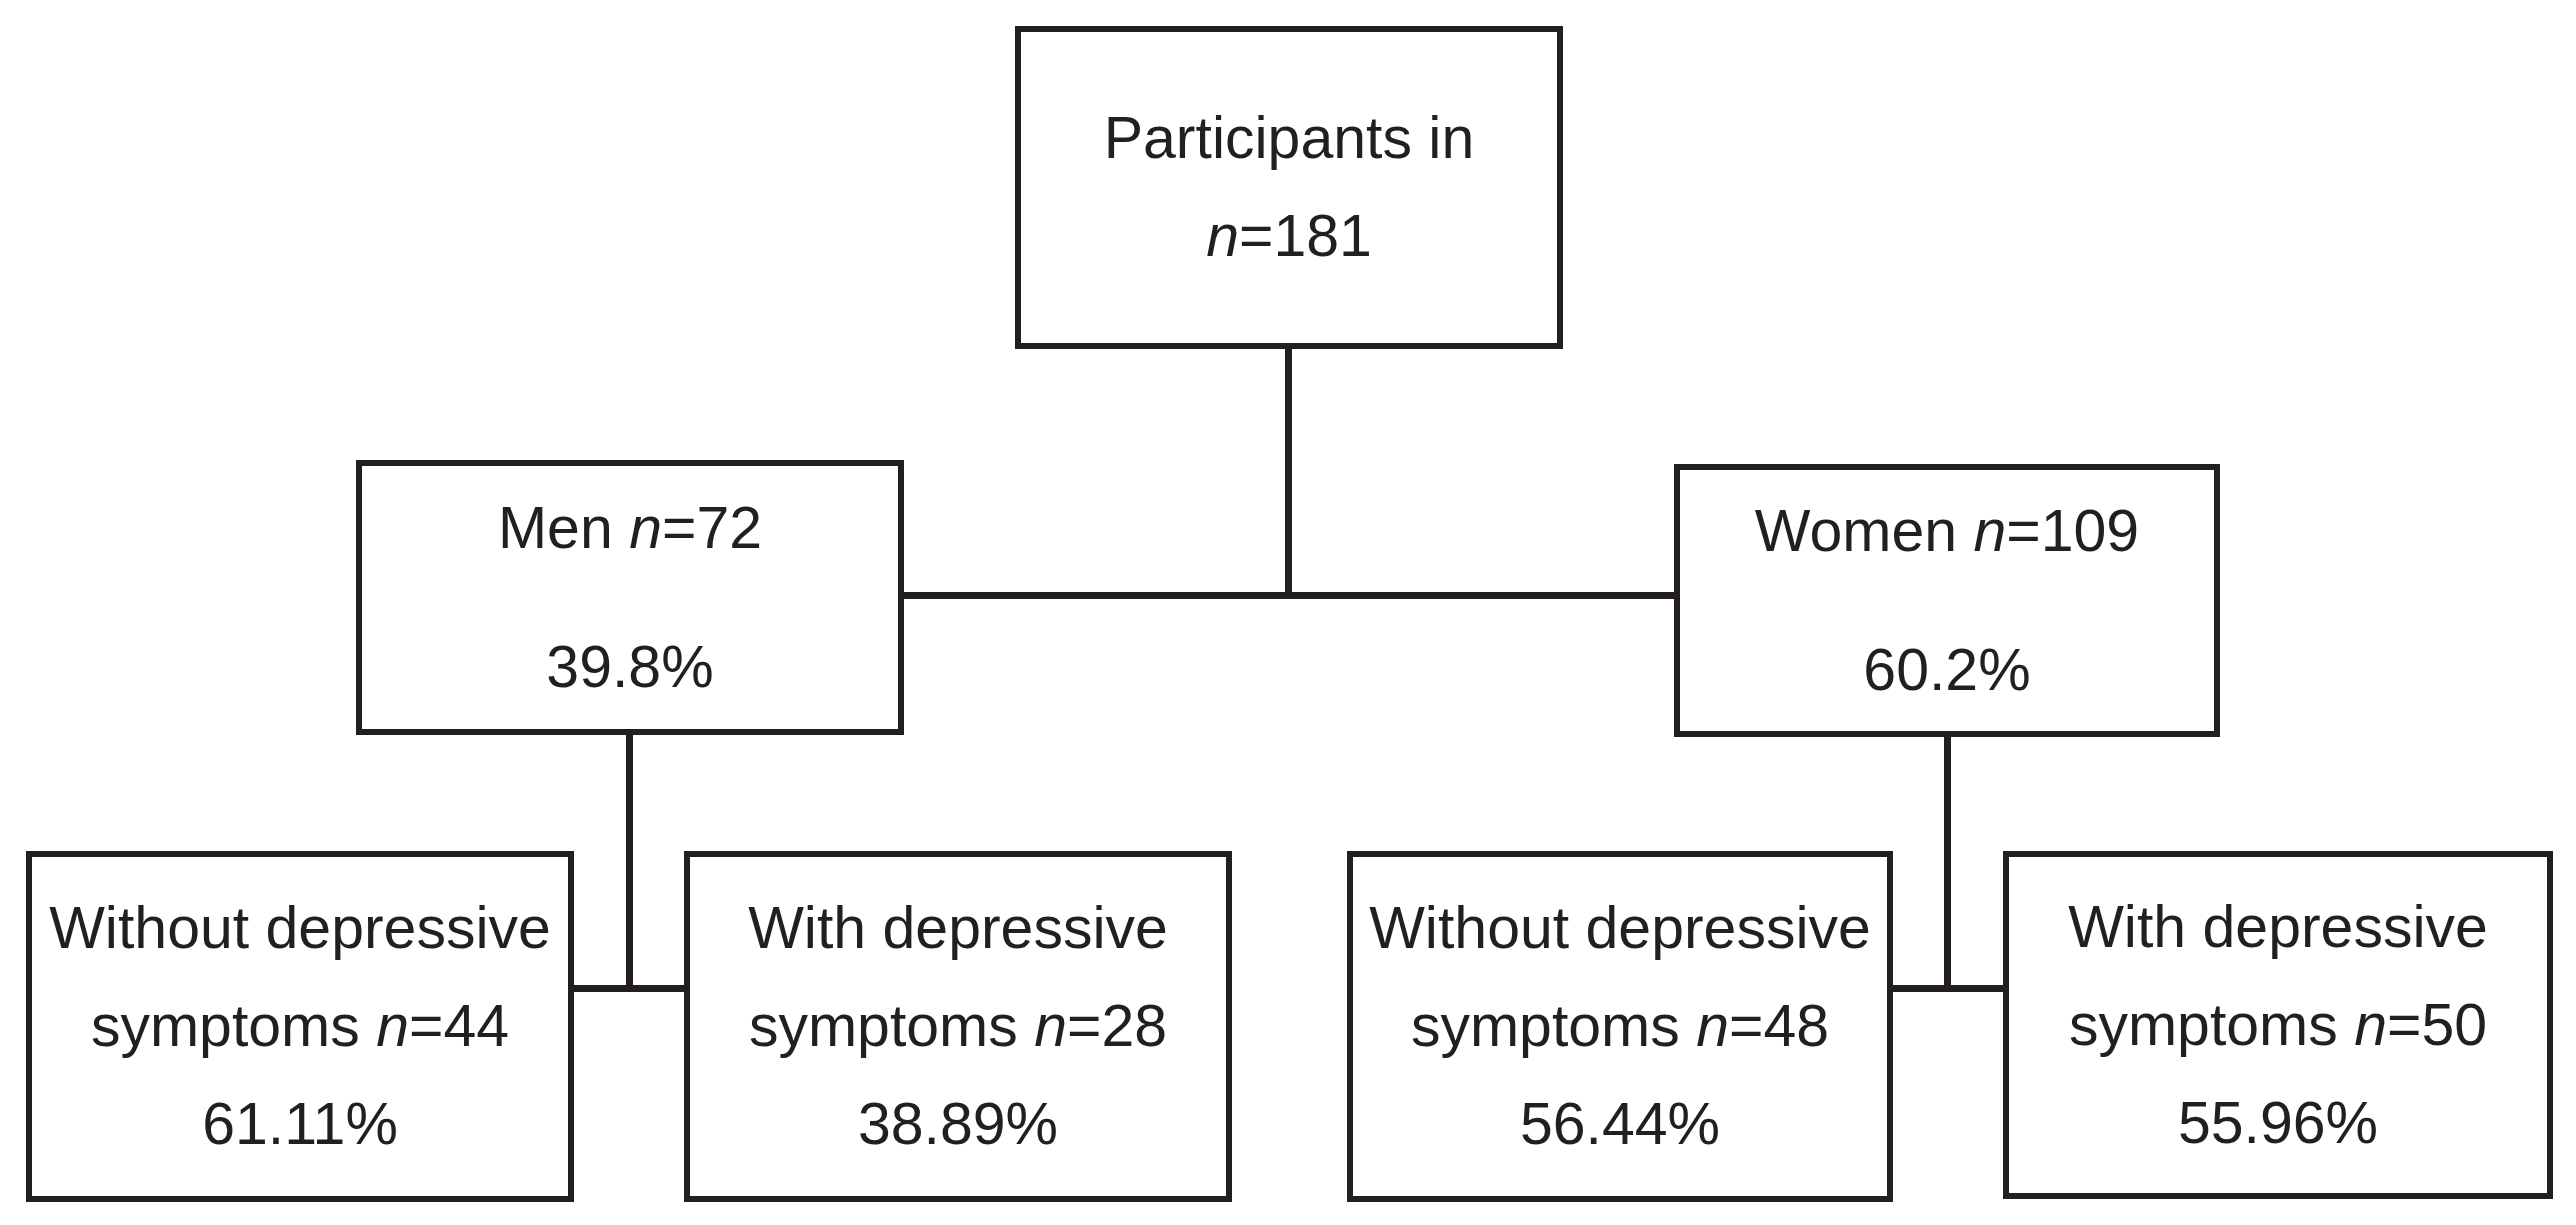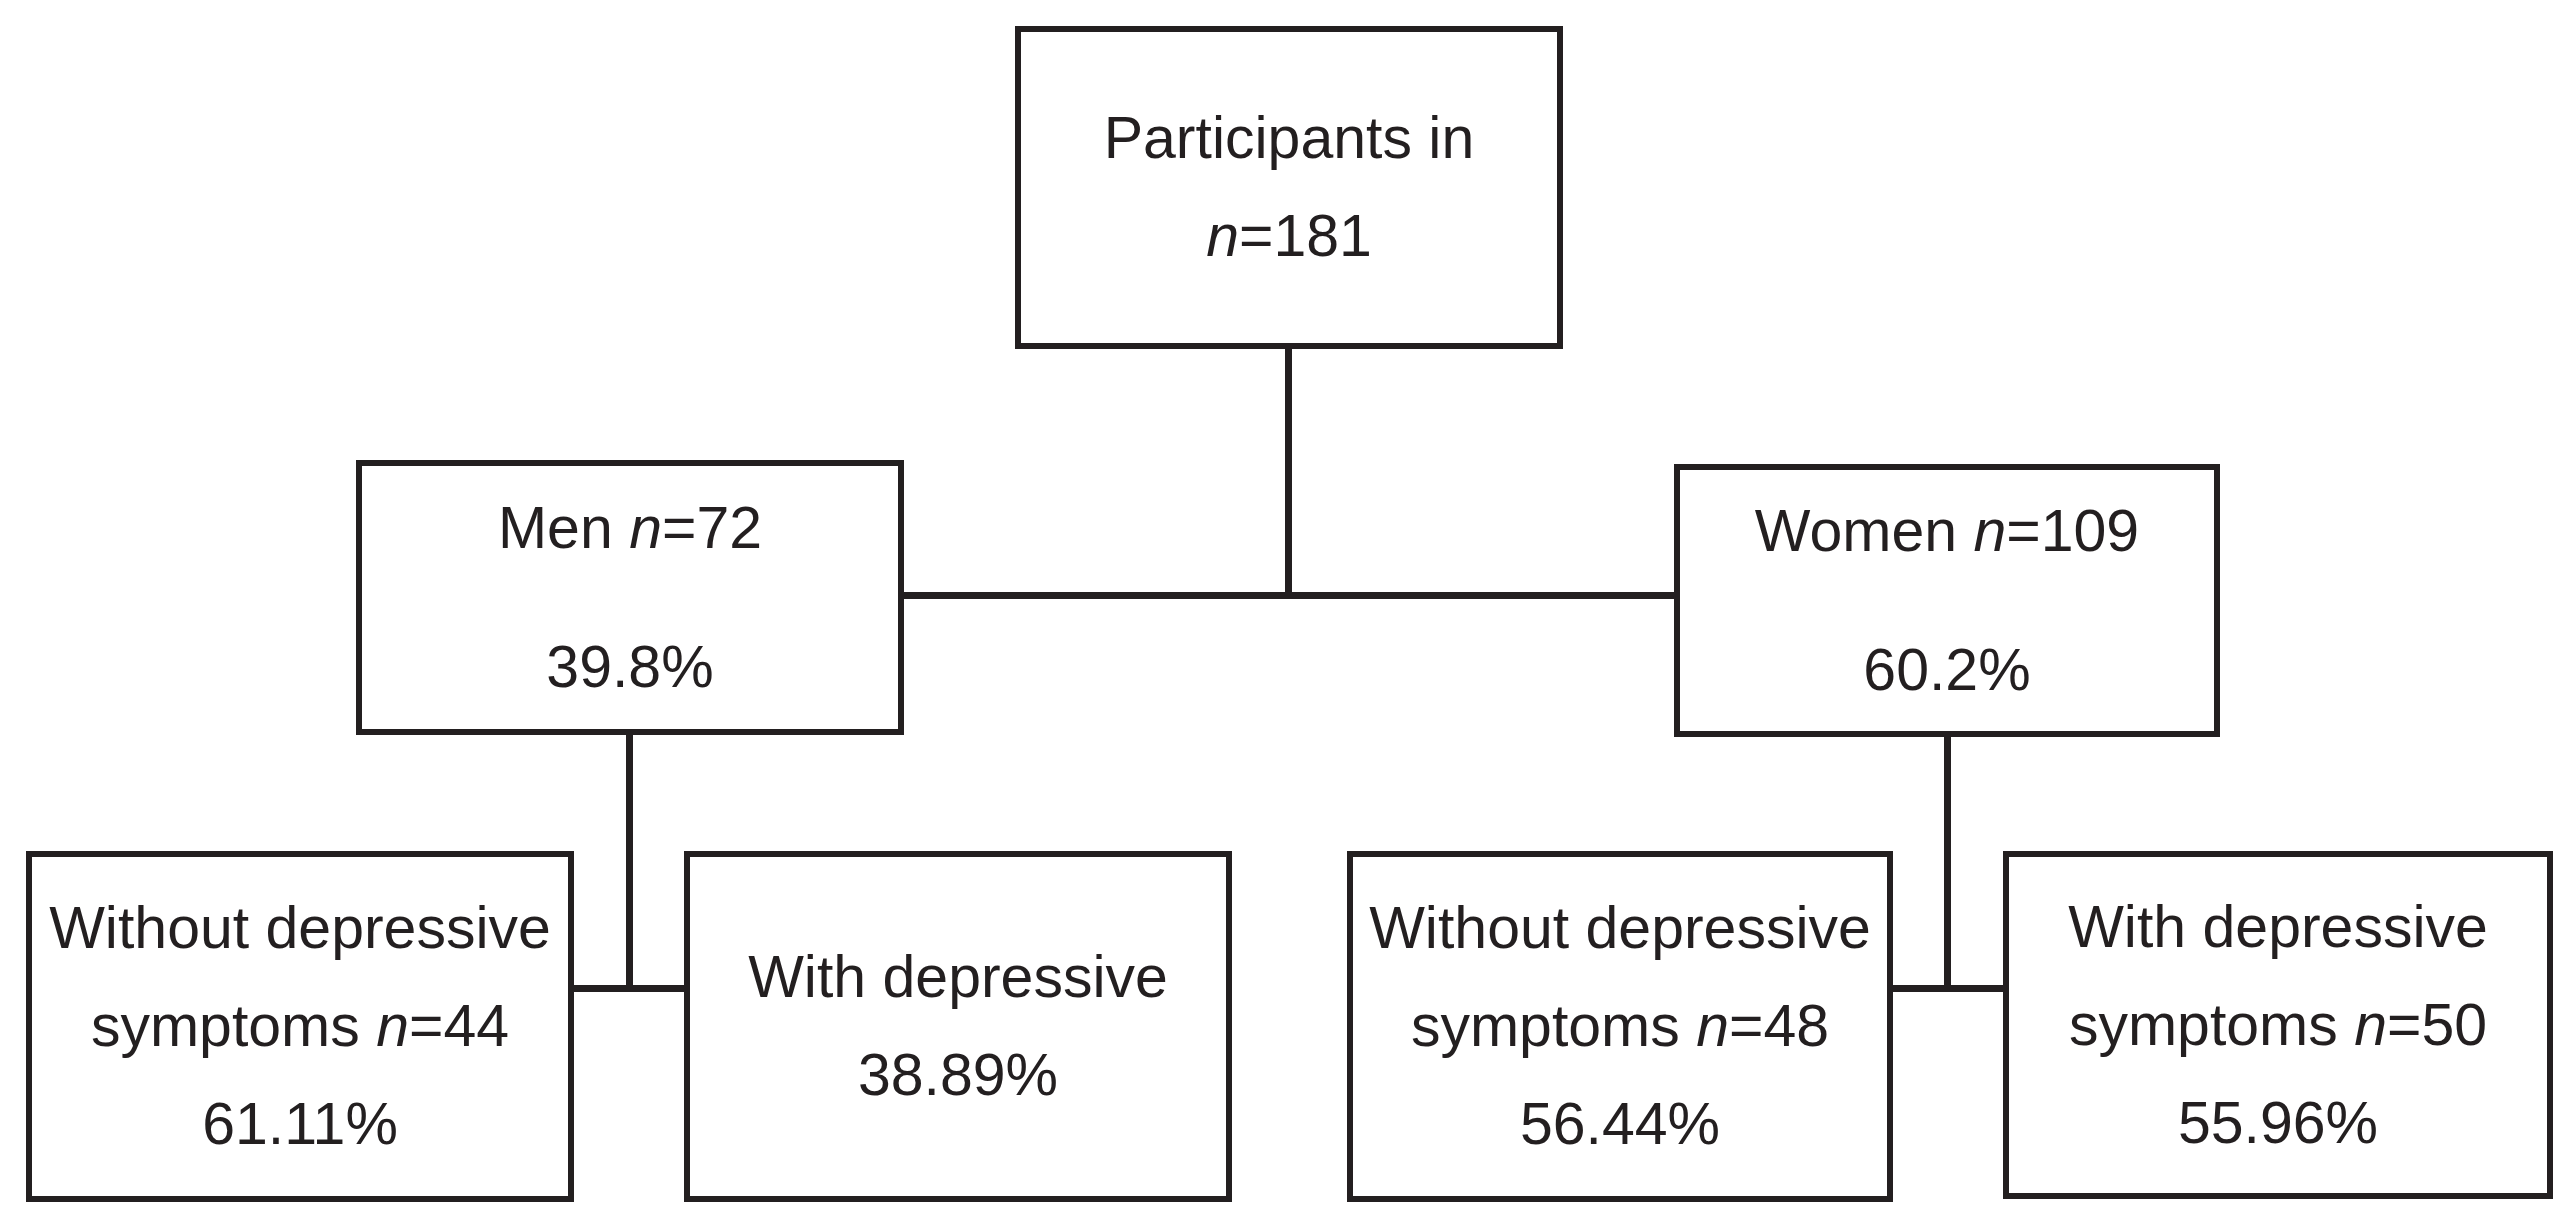--- a/index.html
+++ b/index.html
@@ -84,20 +84,21 @@
   </div>
 
   <div class="box three-lines" id="box-men-without">
     <div class="bline"><span>Without depressive</span></div>
     <div class="bline"><span>symptoms </span><span class="it">n</span><span>=44</span></div>
     <div class="bline"><span>61.11%</span></div>
   </div>
 
   <div class="box three-lines" id="box-men-with">
     <div class="bline"><span>With depressive</span></div>
+    <div class="bline"><span>symptoms </span><span class="it">n</span><span>=28</span></div>
     <div class="bline"><span>38.89%</span></div>
   </div>
 
   <div class="box three-lines" id="box-women-without">
     <div class="bline"><span>Without depressive</span></div>
     <div class="bline"><span>symptoms </span><span class="it">n</span><span>=48</span></div>
     <div class="bline"><span>56.44%</span></div>
   </div>
 
   <div class="box three-lines" id="box-women-with">

